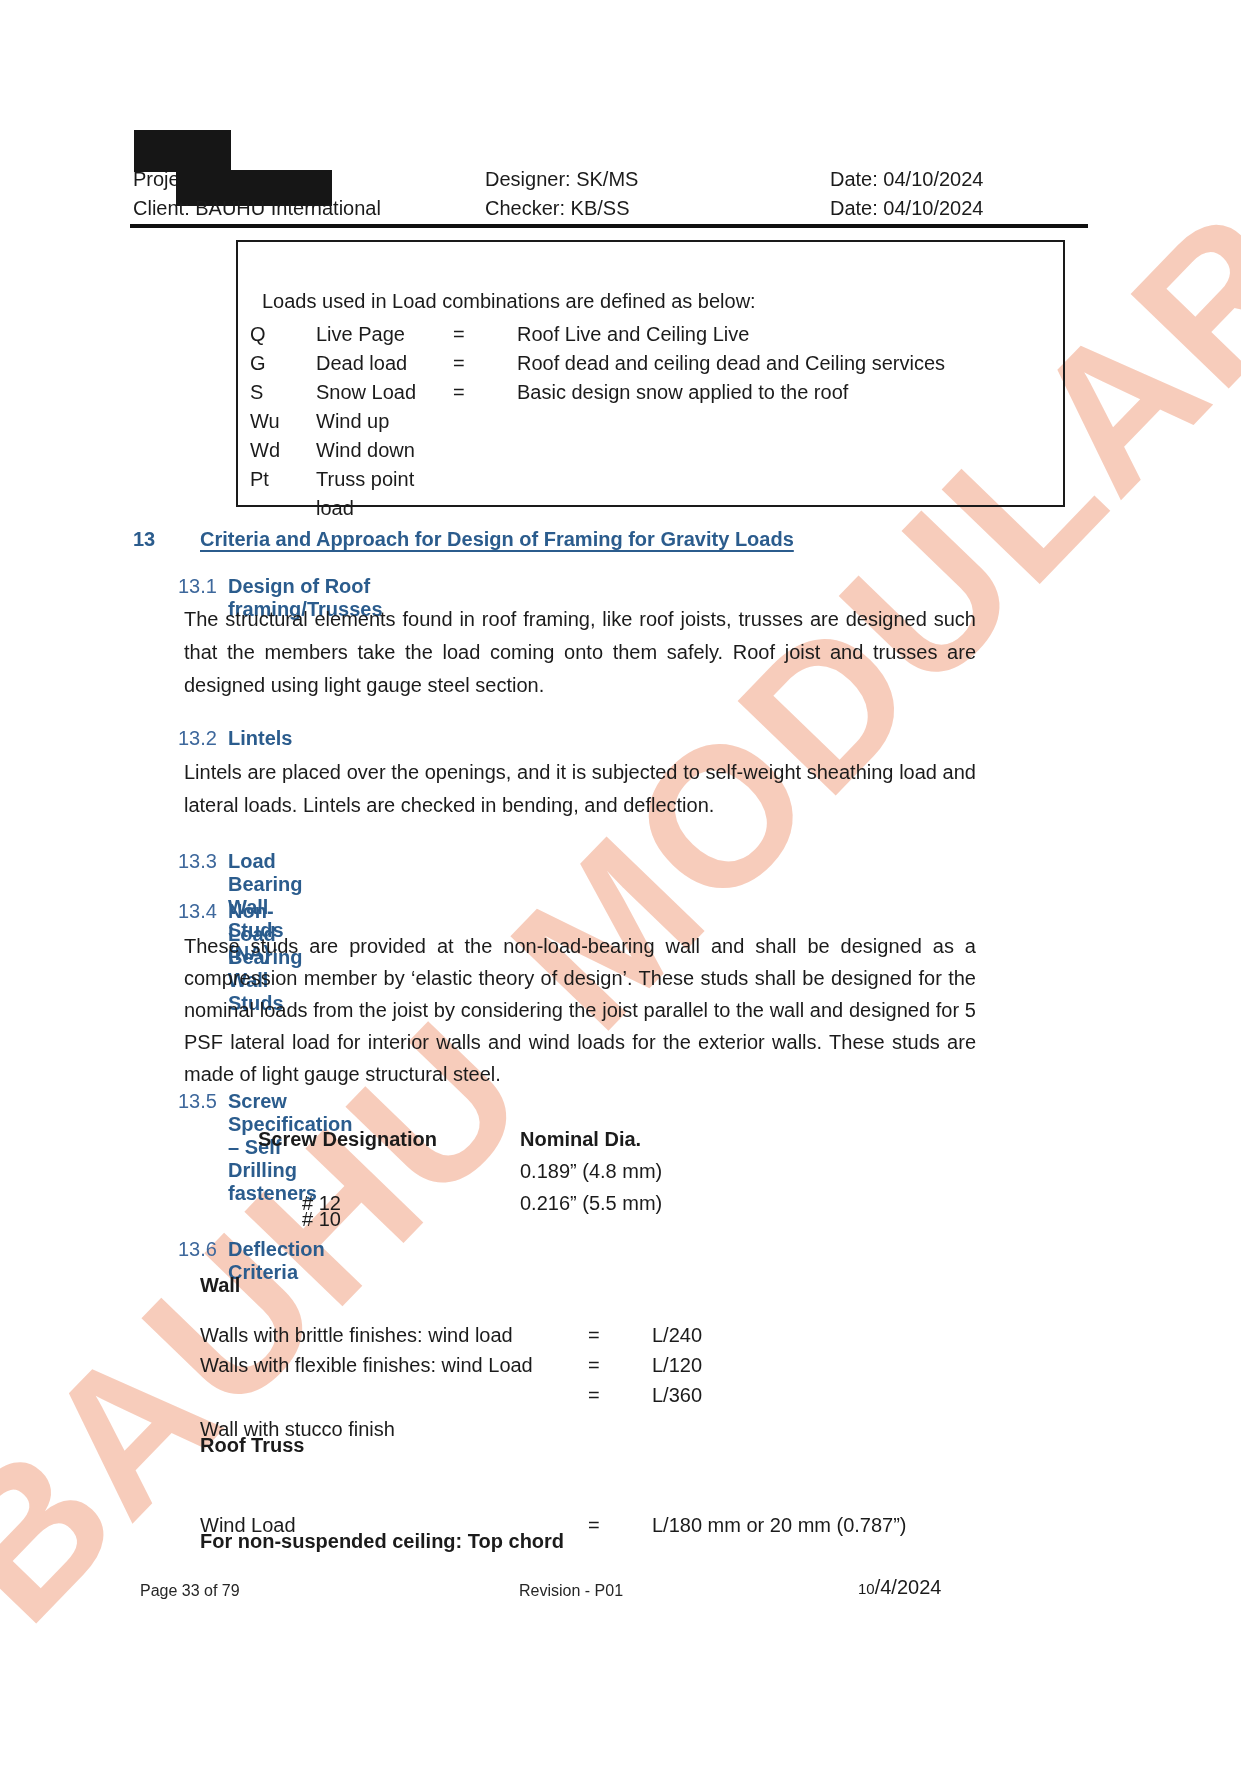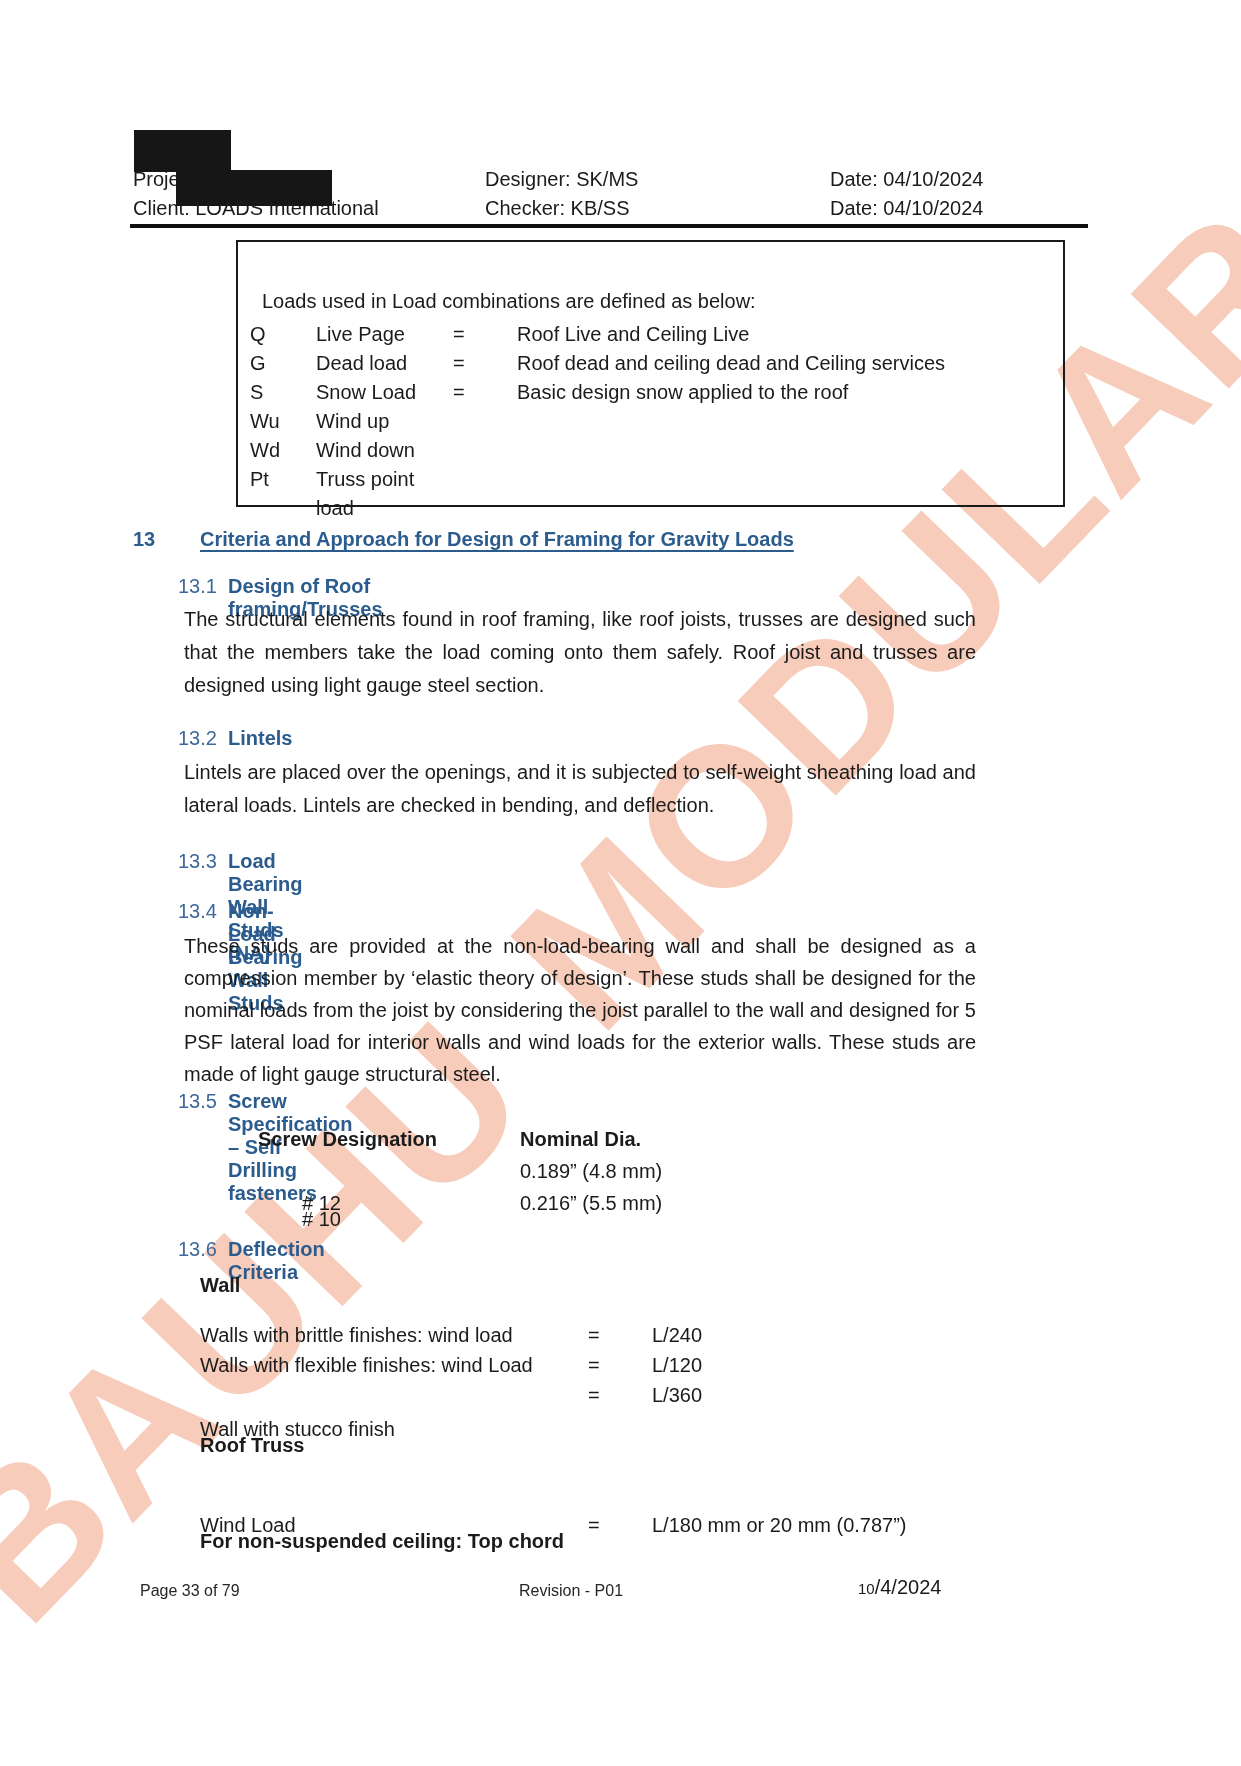--- a/index.html
+++ b/index.html
@@ -63,21 +63,21 @@
 
 <div class="watermark">BAUHU MODULAR</div>
 
 <div class="page">
 
   <div class="abs t20" style="left:133px;top:166px;">Project:</div>
   <div class="redact" style="left:134px;top:130px;width:97px;height:42px;"></div>
   <div class="redact" style="left:176px;top:170px;width:156px;height:36px;"></div>
   <div class="abs t20" style="left:485px;top:166px;">Designer: SK/MS</div>
   <div class="abs t20" style="left:830px;top:166px;">Date: 04/10/2024</div>
-  <div class="abs t20" style="left:133px;top:195px;">Client: LOADS International</div>
+  <div class="abs t20" style="left:133px;top:195px;">Client: BAUHU International</div>
   <div class="abs t20" style="left:485px;top:195px;">Checker: KB/SS</div>
   <div class="abs t20" style="left:830px;top:195px;">Date: 04/10/2024</div>
   <div class="rule"></div>
 
   <div class="loads-box">
     <div class="loads-intro">Loads used in Load combinations are defined as below:</div>
     <div class="loads-rows">
       <div class="load-row">
         <span class="sym">Q</span>
         <span class="nm">Live Page</span>

